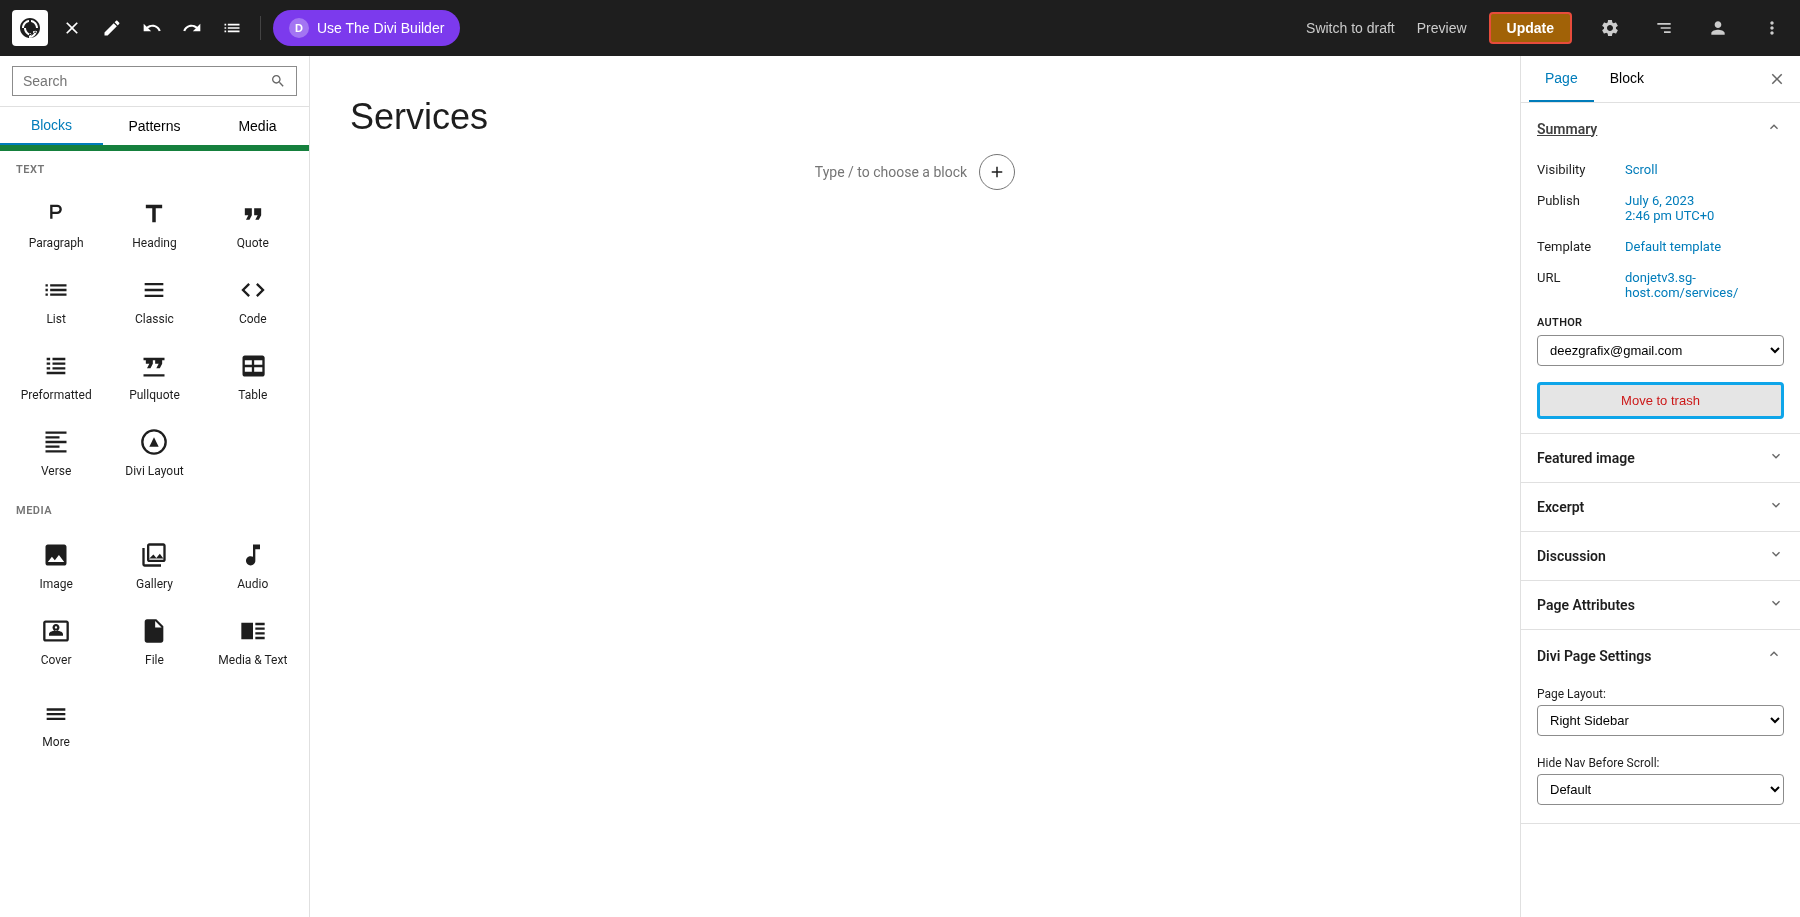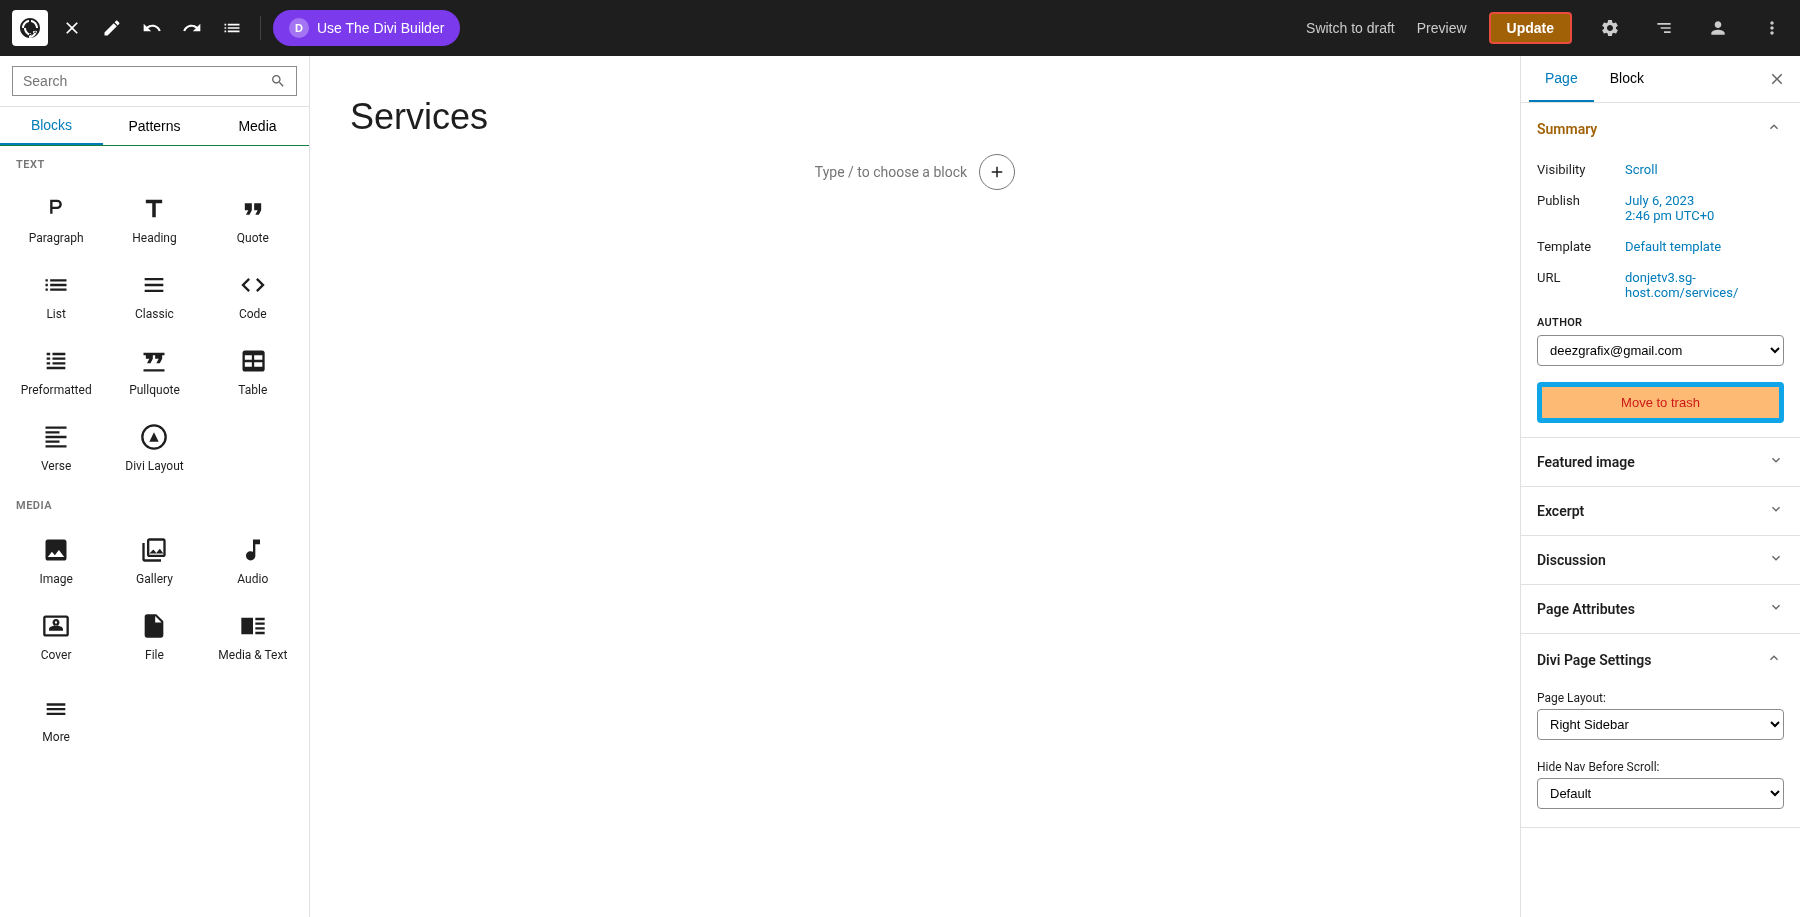--- a/index.html
+++ b/index.html
@@ -34,21 +34,21 @@
     
     .left-panel { width: 310px; border-right: 1px solid #e0e0e0; display: flex; flex-direction: column; flex-shrink: 0; overflow-y: auto; }
 
     
     .search-bar { padding: 10px 12px; border-bottom: 1px solid #e0e0e0; }
     .search-input-wrap { display: flex; align-items: flex-start; border: 1px solid #8c8c8c; border-radius: 0; padding: 6px 10px; background: #fff; }
     .search-input-wrap input { border: none; outline: none; flex: 1; font-size: 14px; }
     .search-input-wrap svg { width: 16px; height: 16px; fill: #666; flex-shrink: 0; }
 
     
-    .block-tabs { display: flex; border-bottom: 1px solid #15803d; }
+    .block-tabs { display: flex; border-bottom: 6px solid #15803d; }
     .block-tab { flex: 1; padding: 10px 0; text-align: center; font-size: 14px; cursor: pointer; border: none; background: none; }
     .block-tab.active { border-bottom: 2px solid #007cba; color: #007cba; font-weight: 500; }
 
     
     .section-label { font-size: 11px; color: #757575; text-transform: uppercase; font-weight: 600; padding: 12px 16px 6px; letter-spacing: 0.5px; }
 
     
     .block-grid { display: grid; grid-template-columns: repeat(3, 1fr); gap: 2px; padding: 4px 8px; }
     .block-item { display: flex; flex-direction: column; align-items: center; justify-content: center; padding: 14px 6px 10px; cursor: pointer; border-radius: 4px; }
     .block-item svg { width: 28px; height: 28px; fill: #1e1e1e; margin-bottom: 8px; }
@@ -65,33 +65,33 @@
     .right-panel { width: 280px; border-left: 1px solid #e0e0e0; display: flex; flex-direction: column; flex-shrink: 0; overflow-y: auto; }
     .right-panel-header { display: flex; align-items: center; border-bottom: 1px solid #e0e0e0; padding: 0 8px; }
     .panel-tab { padding: 14px 16px; font-size: 14px; cursor: pointer; border: none; background: none; border-bottom: 2px solid transparent; }
     .panel-tab.active { border-bottom: 2px solid #007cba; color: #007cba; font-weight: 500; }
     .panel-close { margin-left: auto; background: none; border: none; cursor: pointer; padding: 6px; display: flex; align-items: center; }
     .panel-close svg { width: 18px; height: 18px; fill: #666; }
 
     
     .panel-section { border-bottom: 1px solid #e0e0e0; }
     .panel-section-header { display: flex; align-items: center; justify-content: space-between; padding: 14px 16px; cursor: pointer; }
-    .panel-section-title { font-size: 14px; font-weight: 600; color: #a16207; }
+    .panel-section-title { font-size: 14px; font-weight: 600; color: #404040; text-decoration: underline; }
     .panel-section-toggle { background: none; border: none; cursor: pointer; padding: 2px; }
     .panel-section-toggle svg { width: 16px; height: 16px; fill: #666; }
 
     .summary-row { display: flex; align-items: flex-start; padding: 8px 16px; gap: 8px; }
     .summary-label { font-size: 13px; color: #1e1e1e; min-width: 80px; flex-shrink: 0; }
     .summary-value { font-size: 13px; color: #007cba; cursor: pointer; }
 
     .author-section { padding: 8px 16px 12px; }
     .author-label { font-size: 12px; color: #1e1e1e; margin-bottom: 6px; font-weight: 600; text-transform: uppercase; font-size: 11px; letter-spacing: 0.3px; }
     .author-select { width: 100%; border: 1px solid #8c8c8c; border-radius: 4px; padding: 6px 8px; font-size: 13px; background: #fff; cursor: pointer; appearance: auto; }
 
-    .move-trash-btn { margin: 4px 16px 14px; width: calc(100% - 32px); padding: 8px; background: #fdba74; border: 5px solid #0ea5e9; color: #cc1818; border-radius: 4px; cursor: pointer; font-size: 13px; }
+    .move-trash-btn { margin: 4px 16px 14px; width: calc(100% - 32px); padding: 8px; background: #e5e5e5; border: 3px solid #0ea5e9; color: #cc1818; border-radius: 4px; cursor: pointer; font-size: 13px; }
 
     
     .collapsible-section { border-bottom: 1px solid #e0e0e0; }
     .collapsible-header { display: flex; align-items: center; justify-content: space-between; padding: 14px 16px; cursor: pointer; }
     .collapsible-title { font-size: 14px; font-weight: 600; color: #1e1e1e; }
     .chevron-icon svg { width: 16px; height: 16px; fill: #666; }
 
     
     .divi-settings { padding: 0 0 12px; }
     .divi-settings-header { display: flex; align-items: center; justify-content: space-between; padding: 14px 16px; cursor: pointer; }

